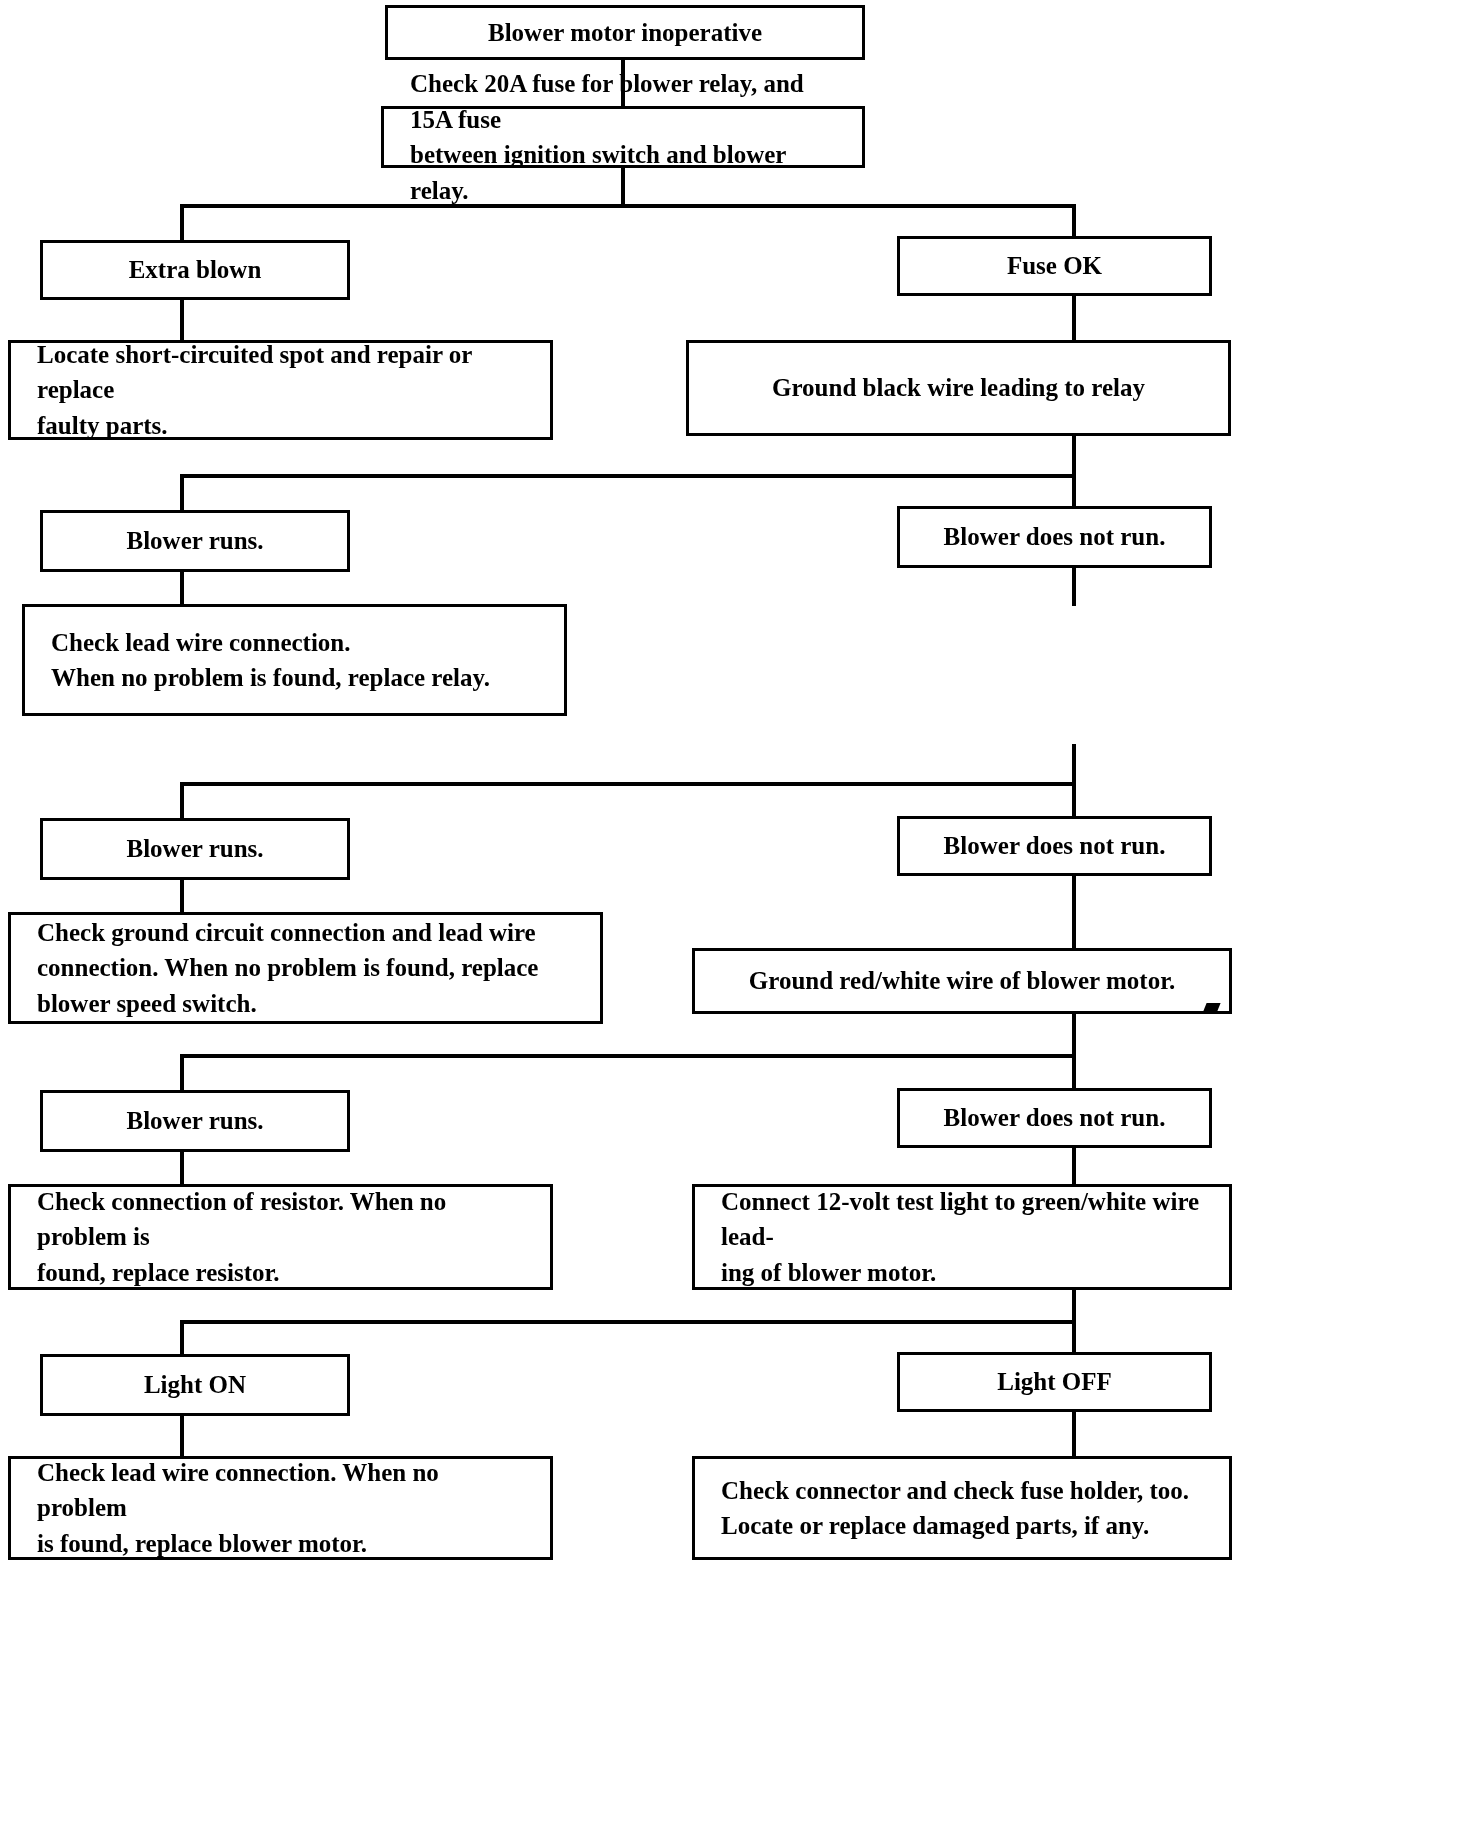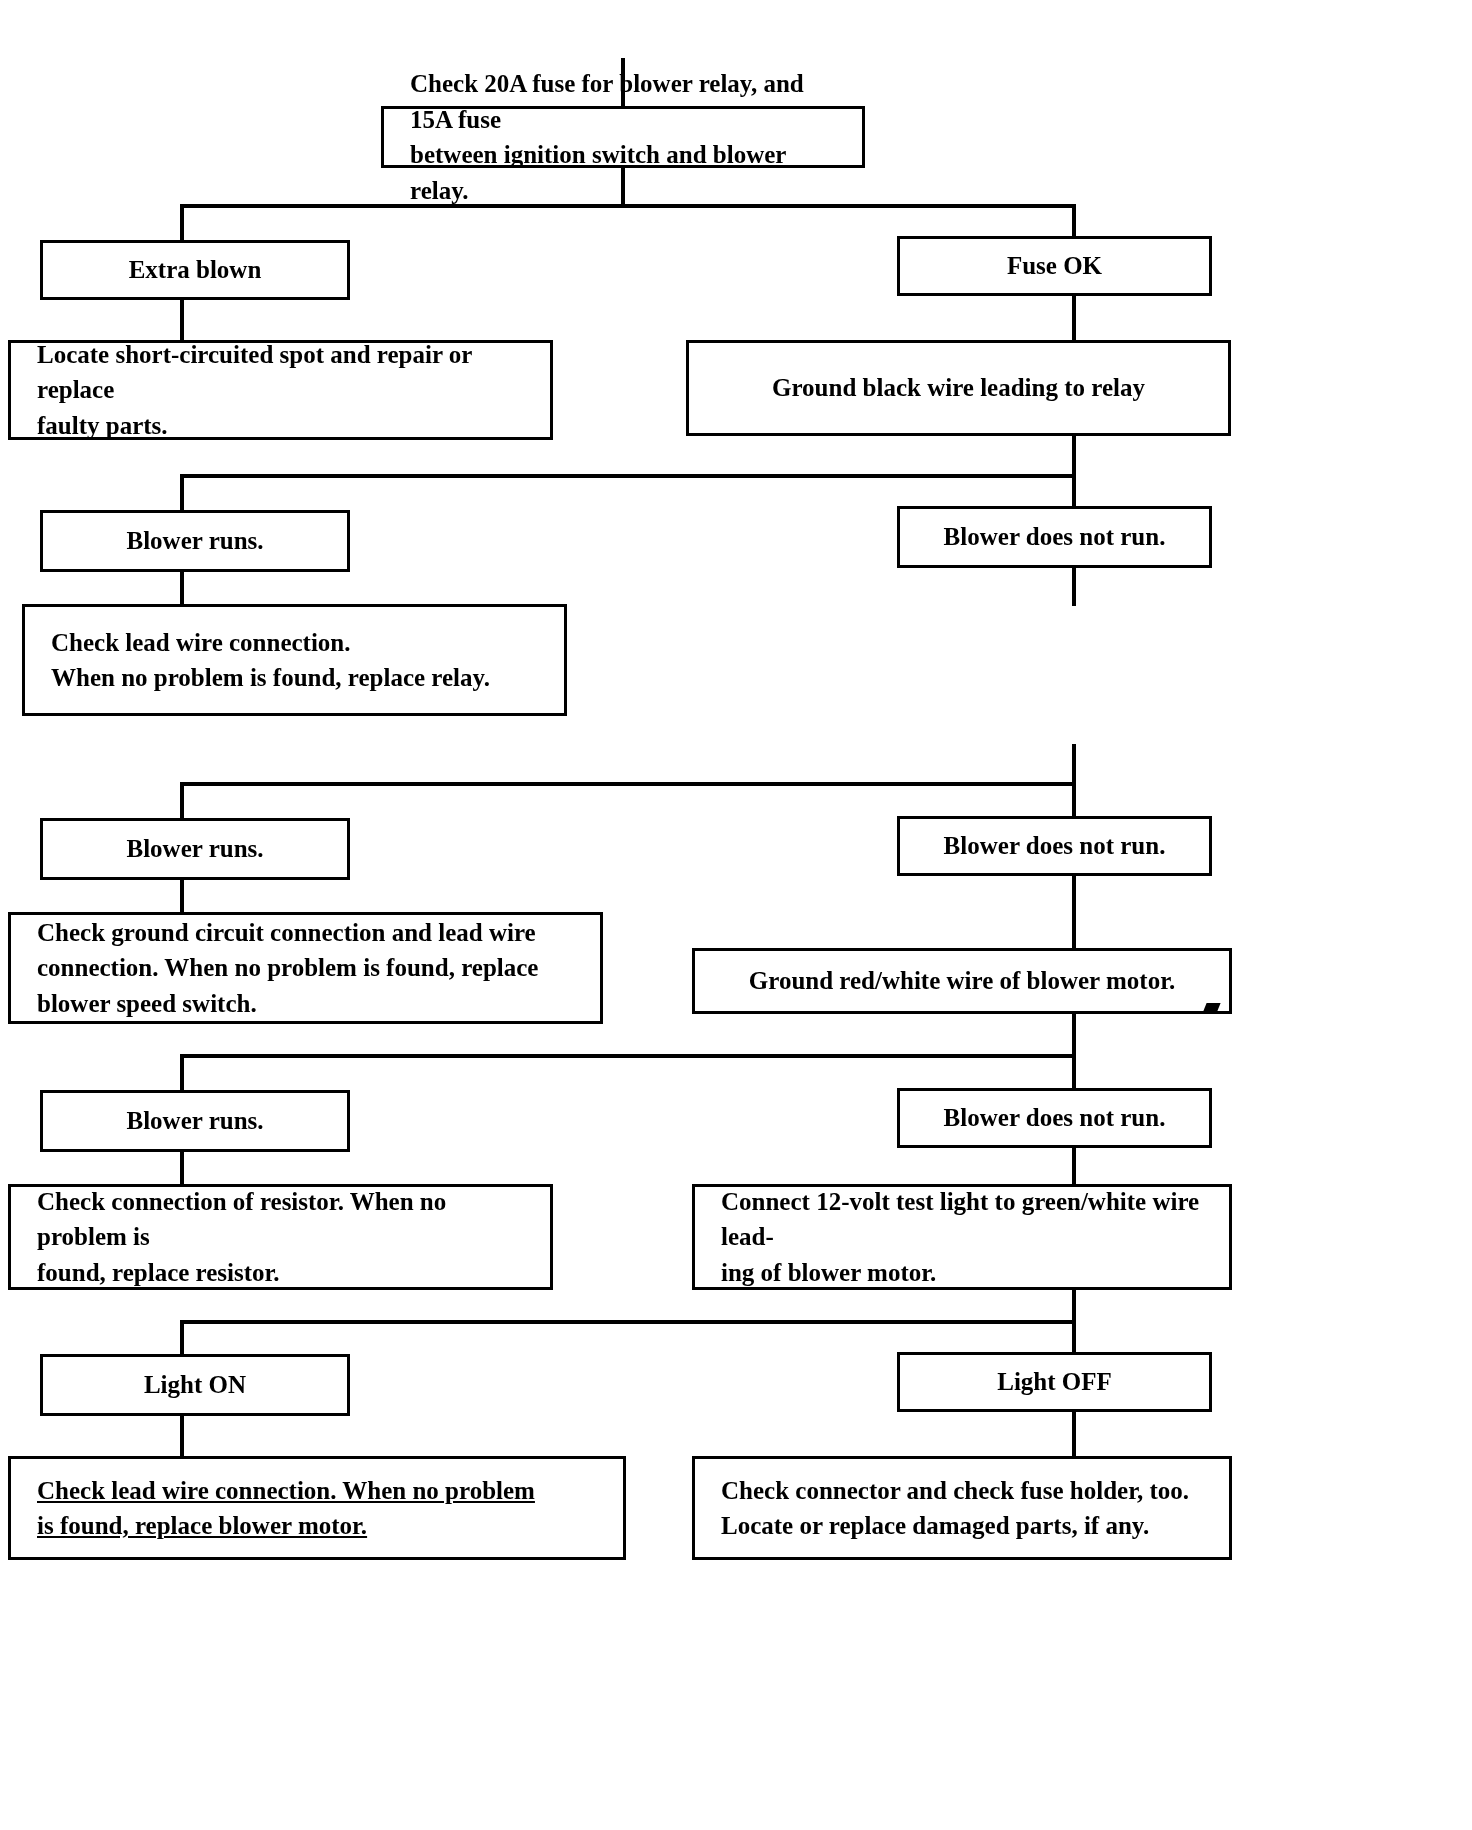--- a/index.html
+++ b/index.html
@@ -100,20 +100,21 @@
   <div class="line vline" style="left:1072px; top:1146px; height:40px;"></div>
 
   <div class="line vline" style="left:1072px; top:1288px; height:36px;"></div>
   <div class="line hline" style="left:180px; top:1320px; width:896px;"></div>
   <div class="line vline" style="left:180px; top:1320px; height:36px;"></div>
   <div class="line vline" style="left:1072px; top:1320px; height:34px;"></div>
 
   <div class="line vline" style="left:180px; top:1414px; height:44px;"></div>
   <div class="line vline" style="left:1072px; top:1410px; height:48px;"></div>
 
+  <div class="node center" style="left:385px; top:5px; width:480px; height:55px;">Blower motor inoperative</div>
 
   <div class="node left" style="left:381px; top:106px; width:484px; height:62px;">Check 20A fuse for blower relay, and 15A fuse
 between ignition switch and blower relay.</div>
 
   <div class="node center" style="left:40px; top:240px; width:310px; height:60px;">Extra blown</div>
 
   <div class="node center" style="left:897px; top:236px; width:315px; height:60px;">Fuse OK</div>
 
   <div class="node left" style="left:8px; top:340px; width:545px; height:100px;">Locate short-circuited spot and repair or replace
 faulty parts.</div>
@@ -146,19 +147,19 @@
   <div class="node left" style="left:8px; top:1184px; width:545px; height:106px;">Check connection of resistor. When no problem is
 found, replace resistor.</div>
 
   <div class="node left" style="left:692px; top:1184px; width:540px; height:106px;">Connect 12-volt test light to green/white wire lead-
 ing of blower motor.</div>
 
   <div class="node center" style="left:40px; top:1354px; width:310px; height:62px;">Light ON</div>
 
   <div class="node center" style="left:897px; top:1352px; width:315px; height:60px;">Light OFF</div>
 
-  <div class="node left" style="left:8px; top:1456px; width:618px; height:104px;text-decoration:underline;">Check lead wire connection. When no problem
+  <div class="node left" style="left:8px; top:1456px; width:545px; height:104px;">Check lead wire connection. When no problem
 is found, replace blower motor.</div>
 
   <div class="node left" style="left:692px; top:1456px; width:540px; height:104px;">Check connector and check fuse holder, too.
 Locate or replace damaged parts, if any.</div>
 
 </div>
 
 </body></html>

